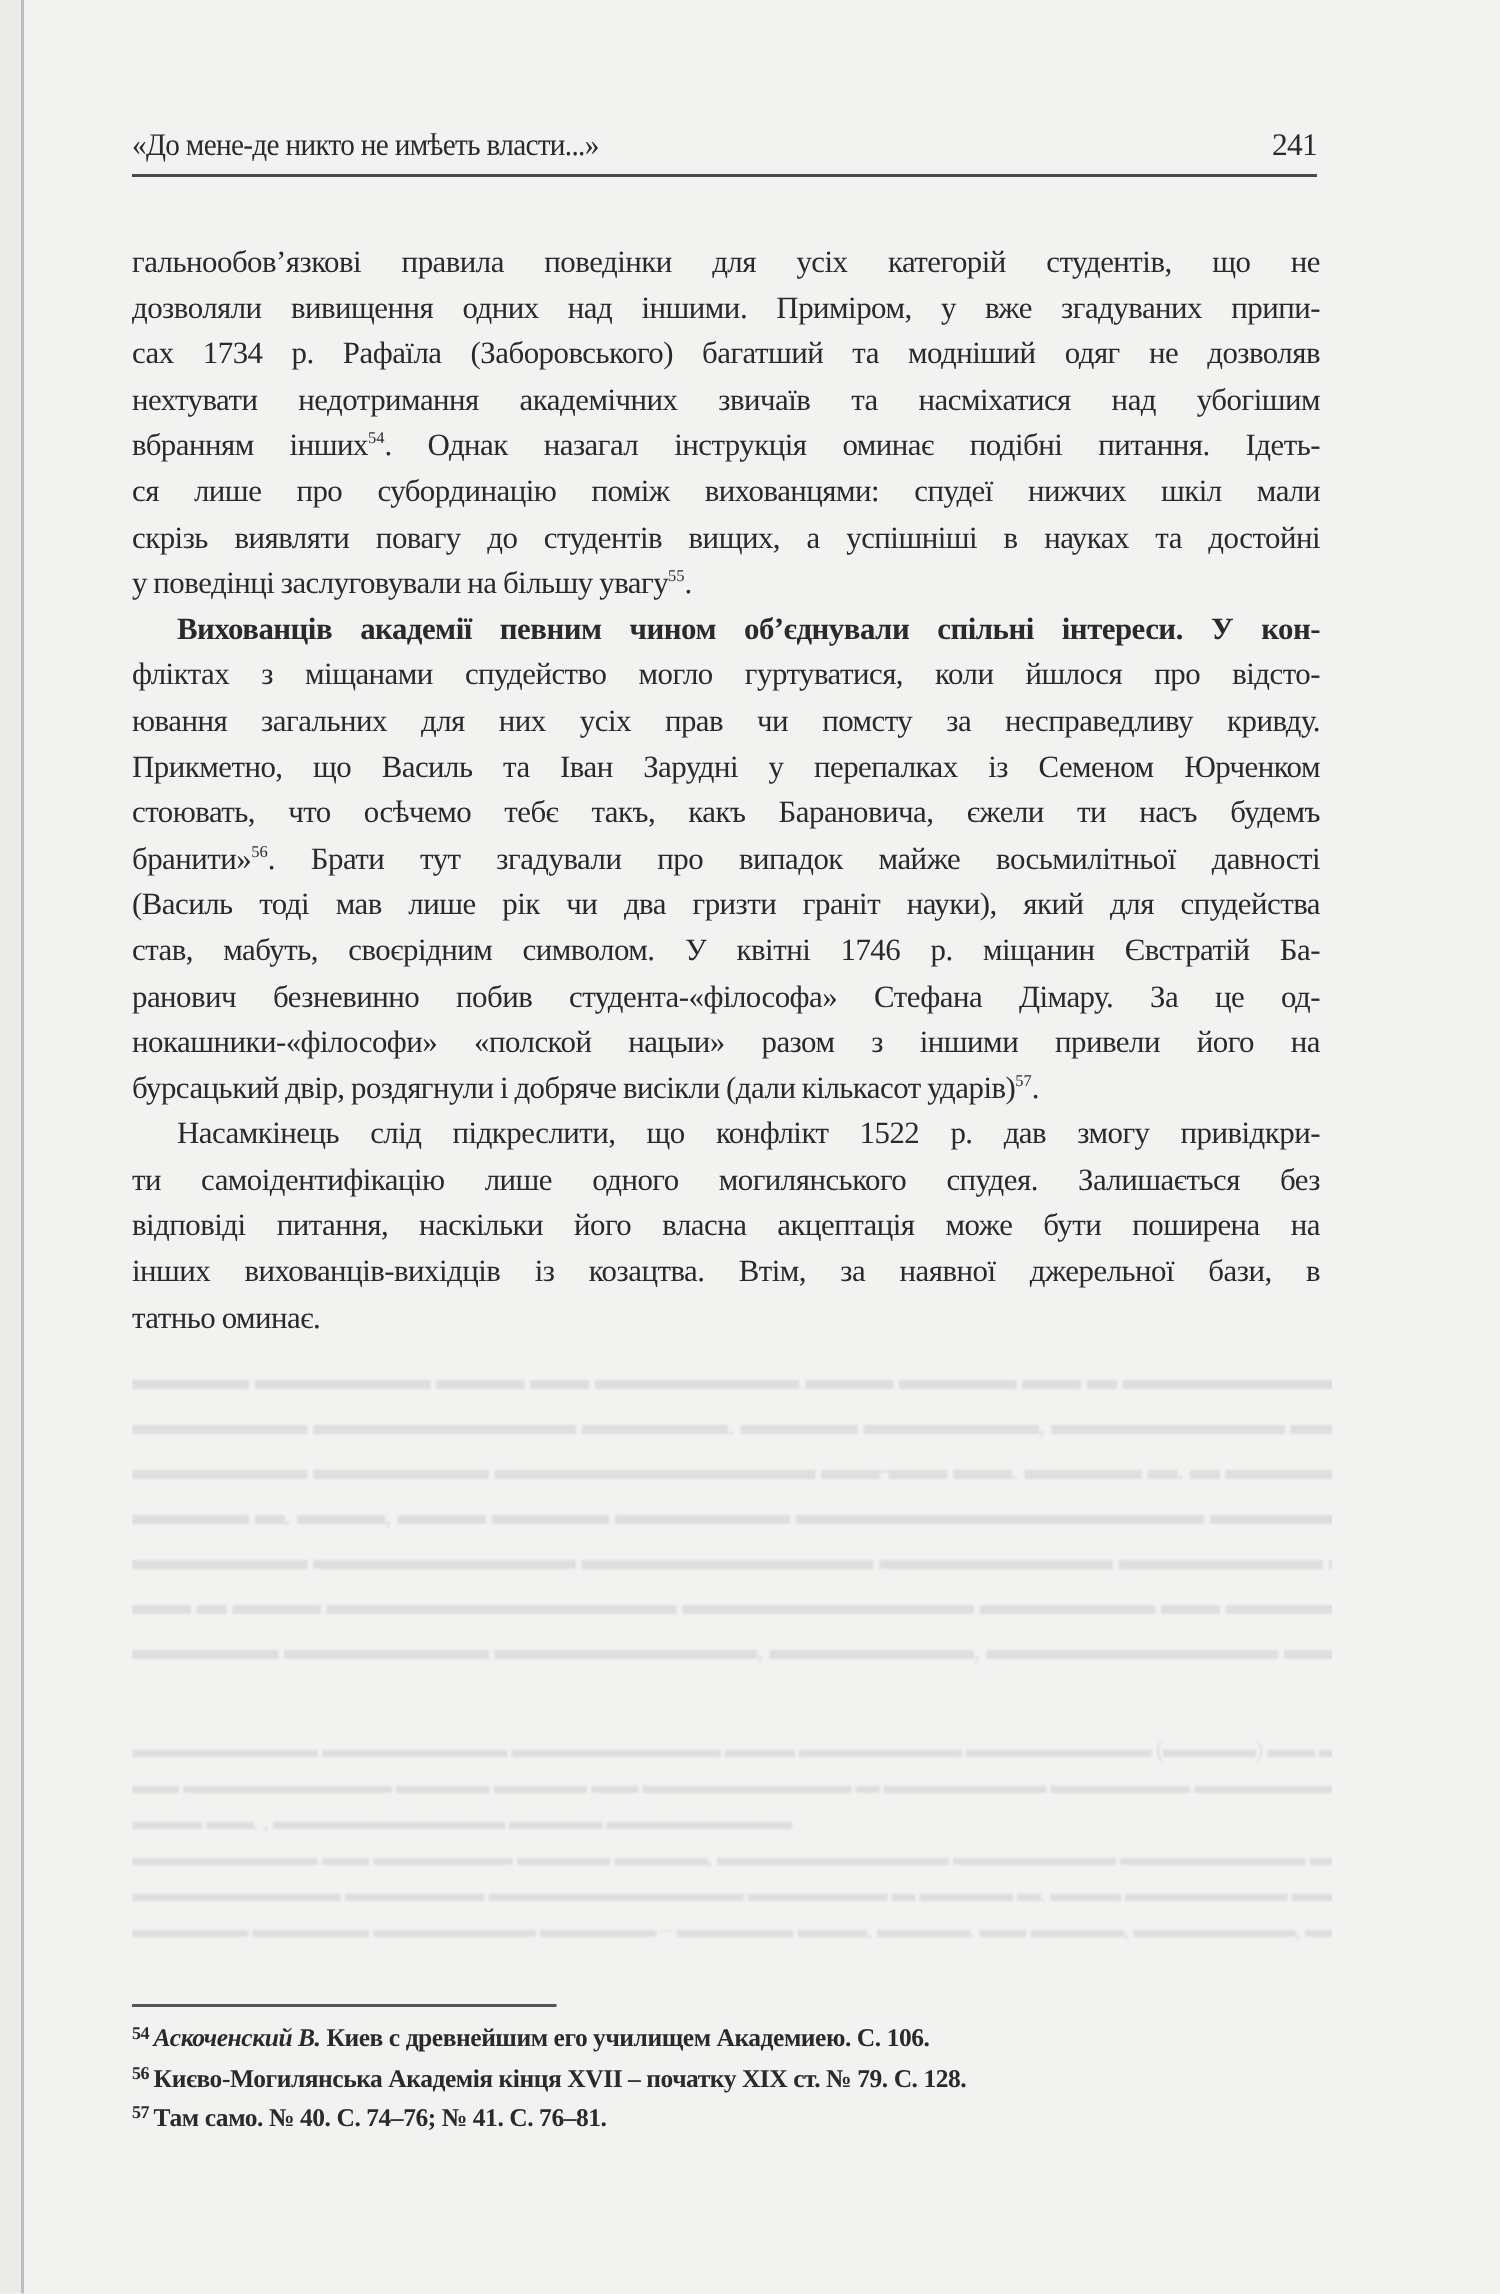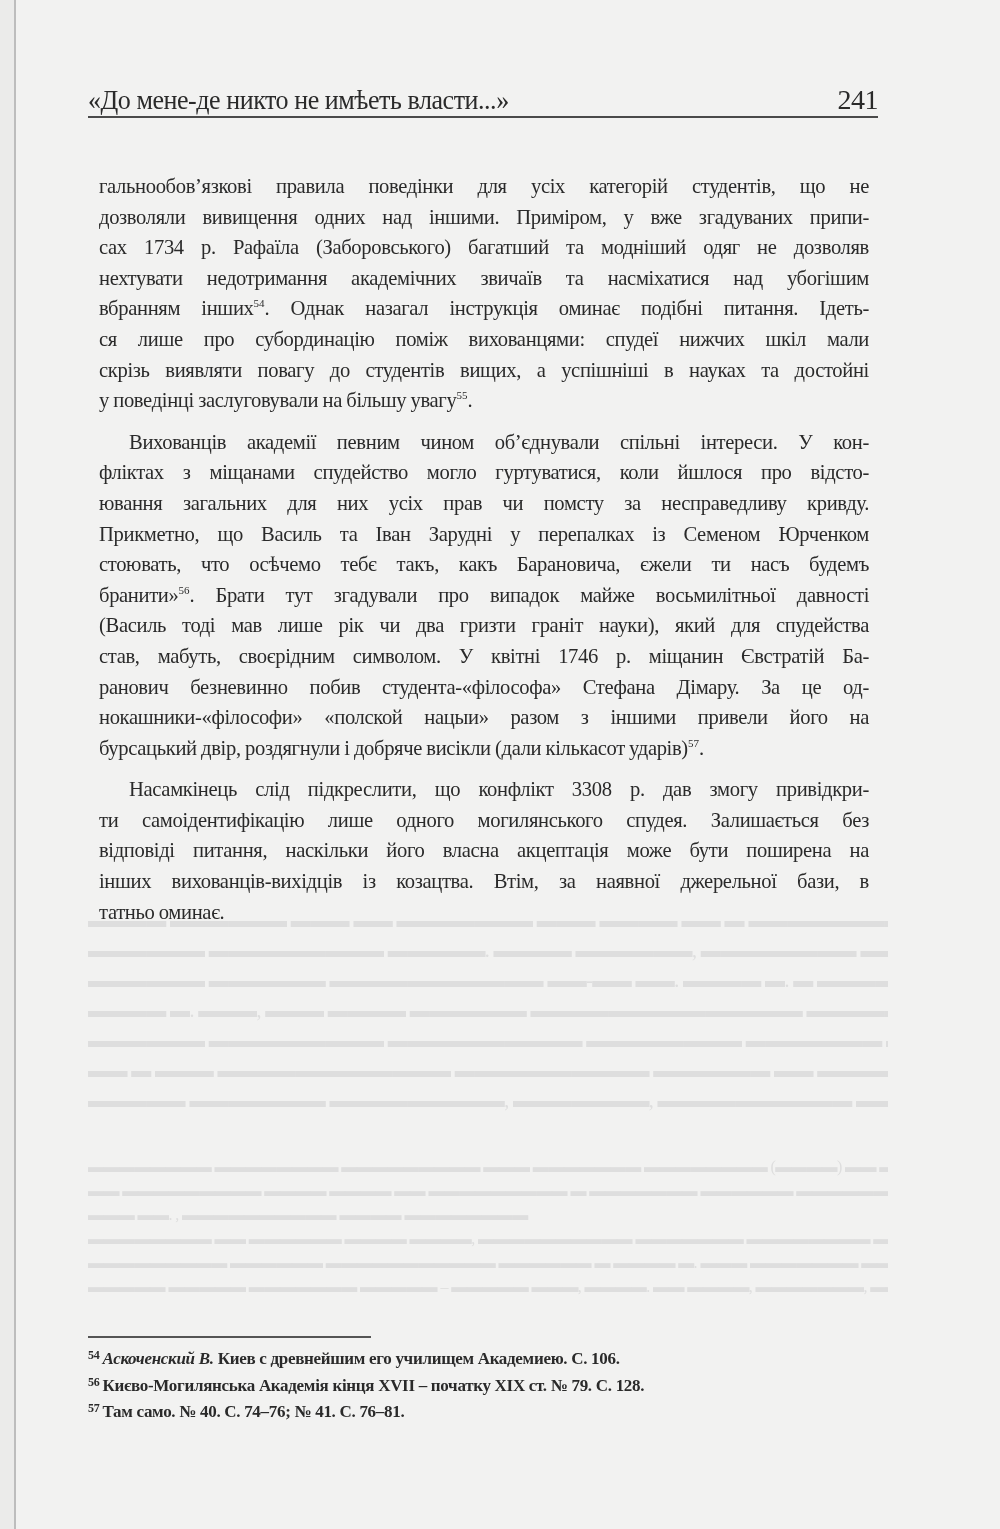--- a/index.html
+++ b/index.html
@@ -19,35 +19,35 @@
     background: #ebebea;
   }
   .bleed {
     position: absolute; left: 88px; width: 800px;
     color: #dedede; font-size: 20px; line-height: 30px;
     letter-spacing: -0.6px; white-space: nowrap; overflow: hidden;
     pointer-events: none; user-select: none;
   }
   .header {
     position: absolute; left: 88px; top: 84px; width: 790px; height: 30px;
-    font-size: 28px; letter-spacing: -0.5px;
+    font-size: 21px; letter-spacing: -0.5px;
   }
   .header .title { position: absolute; left: 0; top: 0; transform: scaleX(0.93); transform-origin: left; }
   .header .pageno { position: absolute; right: 0; top: 0; }
   .header-rule {
     position: absolute; left: 88px; top: 116px; width: 790px; height: 2px;
     background: #4a4a4a;
   }
   .body-text {
     position: absolute; left: 88px; top: 160px; width: 792px;
     font-size: 20.6px; line-height: 30.6px;
     text-align: justify; letter-spacing: -0.35px;
     word-spacing: -0.5px;
   }
-  .body-text p { margin: 11px; }
+  .body-text p { margin: 0; }
   .line { display: block; text-align: justify; text-align-last: justify; white-space: nowrap; }
   .line.last { text-align-last: left; }
   sup { font-size: 11px; line-height: 0; vertical-align: 8px; letter-spacing: 0; }
   .fn-rule {
     position: absolute; left: 88px; top: 1336px; width: 283px; height: 1.5px;
     background: #555;
   }
   .footnotes {
     position: absolute; left: 88px; top: 1344px; width: 800px;
     font-size: 17px; line-height: 23.5px; letter-spacing: -0.3px;
@@ -95,34 +95,34 @@
       <span class="line">гальнообов’язкові правила поведінки для усіх категорій студентів, що не</span>
       <span class="line">дозволяли вивищення одних над іншими. Приміром, у вже згадуваних припи-</span>
       <span class="line">сах 1734 р. Рафаїла (Заборовського) багатший та модніший одяг не дозволяв</span>
       <span class="line">нехтувати недотримання академічних звичаїв та насміхатися над убогішим</span>
       <span class="line">вбранням інших<sup>54</sup>. Однак назагал інструкція оминає подібні питання. Ідеть-</span>
       <span class="line">ся лише про субординацію поміж вихованцями: спудеї нижчих шкіл мали</span>
       <span class="line">скрізь виявляти повагу до студентів вищих, а успішніші в науках та достойні</span>
       <span class="line last">у поведінці заслуговували на більшу увагу<sup>55</sup>.</span>
     </p>
     <p>
-      <span class="line" style="padding-left: 30px;">Вихованців академії певним чином об’єднували спільні інтереси. У кон-</span>
+      <span class="line" style="padding-left: 30px; font-weight: bold;">Вихованців академії певним чином об’єднували спільні інтереси. У кон-</span>
       <span class="line">фліктах з міщанами спудейство могло гуртуватися, коли йшлося про відсто-</span>
       <span class="line">ювання загальних для них усіх прав чи помсту за несправедливу кривду.</span>
       <span class="line">Прикметно, що Василь та Іван Зарудні у перепалках із Семеном Юрченком</span>
       <span class="line">стоювать, что осѣчемо тебє такъ, какъ Барановича, єжели ти насъ будемъ</span>
       <span class="line">бранити»<sup>56</sup>. Брати тут згадували про випадок майже восьмилітньої давності</span>
       <span class="line">(Василь тоді мав лише рік чи два гризти граніт науки), який для спудейства</span>
       <span class="line">став, мабуть, своєрідним символом. У квітні 1746 р. міщанин Євстратій Ба-</span>
       <span class="line">ранович безневинно побив студента-«філософа» Стефана Дімару. За це од-</span>
       <span class="line">нокашники-«філософи» «полской нацыи» разом з іншими привели його на</span>
       <span class="line last">бурсацький двір, роздягнули і добряче висікли (дали кількасот ударів)<sup>57</sup>.</span>
     </p>
     <p>
-      <span class="line" style="padding-left: 30px;">Насамкінець слід підкреслити, що конфлікт 3308  р. дав змогу привідкри-</span>
+      <span class="line" style="padding-left: 30px;">Насамкінець слід підкреслити, що конфлікт 1522  р. дав змогу привідкри-</span>
       <span class="line">ти самоідентифікацію лише одного могилянського спудея. Залишається без</span>
       <span class="line">відповіді питання, наскільки його власна акцептація може бути поширена на</span>
       <span class="line">інших вихованців-вихідців із козацтва. Втім, за наявної джерельної бази, в</span>
       <span class="line last">татньо оминає.</span>
     </p>
   </div>
 
 <div class="fn-rule"></div>
 <div class="footnotes" id="footnotes">
     <span class="fn"><span class="num">54</span><span class="author">Аскоченский В.</span><span> Киев с древнейшим его училищем Академиею. С. 106.</span></span>

